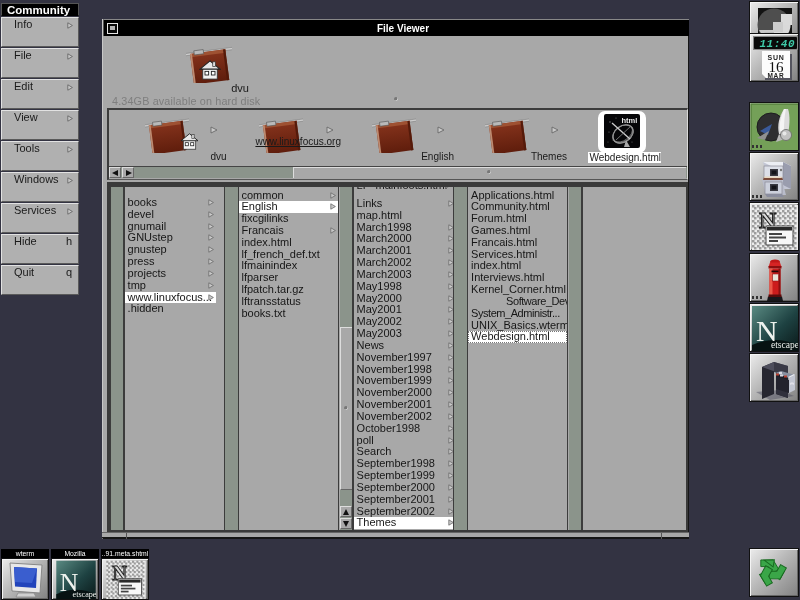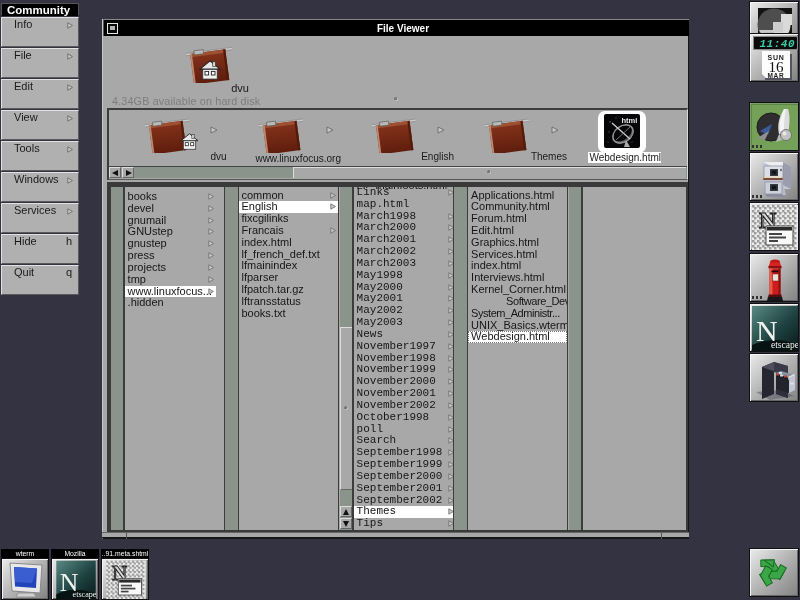--- a/index.html
+++ b/index.html
@@ -117,21 +117,21 @@
       </defs>
 <g transform="rotate(-7.5 22 20)">
 <rect x="-2" y="9" width="48" height="2.2" fill="#cccccc" stroke="#777" stroke-width="0.5"></rect>
 <rect x="5" y="10" width="34" height="29.5" fill="url(#fg)"></rect>
 <rect x="5" y="10" width="34" height="3.2" fill="#9e5132"></rect>
 <rect x="5" y="10" width="1.8" height="29.5" fill="#bd8a70"></rect>
 <rect x="36.8" y="10" width="2.2" height="29.5" fill="#541a0a"></rect>
 <rect x="9" y="7.5" width="9" height="4" fill="#b9b9b9" stroke="#555" stroke-width="0.6"></rect>
 </g>
 </svg></div>
-<div class="abs lbl" style="left:221px;top:153px;width:120px;">www.linuxfocus.org</div>
+<div class="abs lbl" style="left:221px;top:136px;width:120px;text-decoration:underline;">www.linuxfocus.org</div>
 <div class="abs" style="left:372px;top:113px;"><svg width="44" height="40" viewBox="0 0 44 40">
 <defs>
         <linearGradient id="fg" x1="0" y1="0" x2="0" y2="1">
 <stop offset="0" stop-color="#85331c"></stop>
           <stop offset="1" stop-color="#5f1d0c"></stop>
         </linearGradient>
       </defs>
 <g transform="rotate(-7.5 22 20)">
 <rect x="-2" y="9" width="48" height="2.2" fill="#cccccc" stroke="#777" stroke-width="0.5"></rect>
 <rect x="5" y="10" width="34" height="29.5" fill="url(#fg)"></rect>
@@ -206,21 +206,21 @@
 <div class="abs sbtn" style="left:122px;top:167px;">
     <span class="tr"></span>
   </div>
 <div class="abs" style="left:293px;top:167px;width:393px;height:11px;background:#a8a8a8;border-top:1px solid #ddd;border-left:1px solid #ddd;"></div>
 <div class="abs dimple" style="left:487px;top:170px;"></div>
 <div class="abs" style="left:107px;top:182px;width:581px;height:350px;background:#3a3a3a;"></div>
 <div class="abs" style="left:109.5px;top:187px;width:576.5px;height:343px;background:#a8a8a8;overflow:hidden;">
     <div class="abs" style="left:1.0px;top:0;width:12.8px;height:343px;background:#8b948b;"></div>
     <div class="abs" style="left:-0.2px;top:0;width:1.2px;height:343px;background:#3c3c3c;"></div>
     <div class="abs" style="left:13.8px;top:0;width:1.3px;height:343px;background:#3c3c3c;"></div>
-    <div class="abs" style="left:15.1px;top:4px;width:91px;">
+    <div class="abs" style="left:15.1px;top:10px;width:91px;">
       <div class="row">books<svg class="rarr" width="6" height="7" viewBox="0 0 6 7">
           <path d="M0.8 0.8 L5.4 3.5 L0.8 6.2 Z" fill="#c9c9c9" stroke="#6a6a6a" stroke-width="0.8"></path>
         </svg></div>
       <div class="row">devel<svg class="rarr" width="6" height="7" viewBox="0 0 6 7">
           <path d="M0.8 0.8 L5.4 3.5 L0.8 6.2 Z" fill="#c9c9c9" stroke="#6a6a6a" stroke-width="0.8"></path>
         </svg></div>
       <div class="row">gnumail<svg class="rarr" width="6" height="7" viewBox="0 0 6 7">
           <path d="M0.8 0.8 L5.4 3.5 L0.8 6.2 Z" fill="#c9c9c9" stroke="#6a6a6a" stroke-width="0.8"></path>
         </svg></div>
       <div class="row">GNUstep<svg class="rarr" width="6" height="7" viewBox="0 0 6 7">
@@ -266,21 +266,21 @@
       <div class="row">books.txt</div>
     </div>
     <div class="abs" style="left:230.0px;top:0;width:12.8px;height:343px;background:#8b948b;"></div>
     <div class="abs" style="left:228.8px;top:0;width:1.2px;height:343px;background:#3c3c3c;"></div>
     <div class="abs" style="left:242.8px;top:0;width:1.3px;height:343px;background:#3c3c3c;"></div>
     <div class="abs" style="left:244.1px;top:0;width:99.2px;height:3.2px;overflow:hidden;">
       <div class="row" style="margin-top:-7px;">LF_mainfoots.html<svg class="rarr" width="6" height="7" viewBox="0 0 6 7">
           <path d="M0.8 0.8 L5.4 3.5 L0.8 6.2 Z" fill="#c9c9c9" stroke="#6a6a6a" stroke-width="0.8"></path>
         </svg></div>
     </div>
-    <div class="abs" style="left:244.1px;top:0;width:102px;font-family:Liberation Mono, monospace;">
+    <div class="abs" style="left:244.1px;top:11px;width:102px;">
       <div class="row">Links<svg class="rarr" width="6" height="7" viewBox="0 0 6 7">
           <path d="M0.8 0.8 L5.4 3.5 L0.8 6.2 Z" fill="#c9c9c9" stroke="#6a6a6a" stroke-width="0.8"></path>
         </svg></div>
       <div class="row">map.html</div>
       <div class="row">March1998<svg class="rarr" width="6" height="7" viewBox="0 0 6 7">
           <path d="M0.8 0.8 L5.4 3.5 L0.8 6.2 Z" fill="#c9c9c9" stroke="#6a6a6a" stroke-width="0.8"></path>
         </svg></div>
       <div class="row">March2000<svg class="rarr" width="6" height="7" viewBox="0 0 6 7">
           <path d="M0.8 0.8 L5.4 3.5 L0.8 6.2 Z" fill="#c9c9c9" stroke="#6a6a6a" stroke-width="0.8"></path>
         </svg></div>
@@ -368,22 +368,22 @@
     <div class="abs sbtn" style="left:230.0px;top:331px;width:12.8px;">
       <span class="td"></span>
     </div>
     <div class="abs" style="left:344.5px;top:0;width:12.8px;height:343px;background:#8b948b;"></div>
     <div class="abs" style="left:343.3px;top:0;width:1.2px;height:343px;background:#3c3c3c;"></div>
     <div class="abs" style="left:357.3px;top:0;width:1.3px;height:343px;background:#3c3c3c;"></div>
     <div class="abs" style="left:358.6px;top:2.5px;width:99.2px;">
       <div class="row">Applications.html</div>
       <div class="row">Community.html</div>
       <div class="row">Forum.html</div>
-      <div class="row">Edit.html</div>
-      <div class="row">Graphics.html</div>
+      <div class="row">Games.html</div>
+      <div class="row">Francais.html</div>
       <div class="row">Services.html</div>
       <div class="row">index.html</div>
       <div class="row">Interviews.html</div>
       <div class="row">Kernel_Corner.html</div>
       <div class="row" style="letter-spacing:-0.45px;margin-left:35px;">Software_Develop...</div>
       <div class="row" style="letter-spacing:-0.45px;">System_Administr...</div>
       <div class="row">UNIX_Basics.wterm</div>
       <div class="row" style="background:#fff;outline:1px dotted #777;outline-offset:-1px;">Webdesign.html</div>
     </div>
     <div class="abs" style="left:459.0px;top:0;width:12.8px;height:343px;background:#8b948b;"></div>

